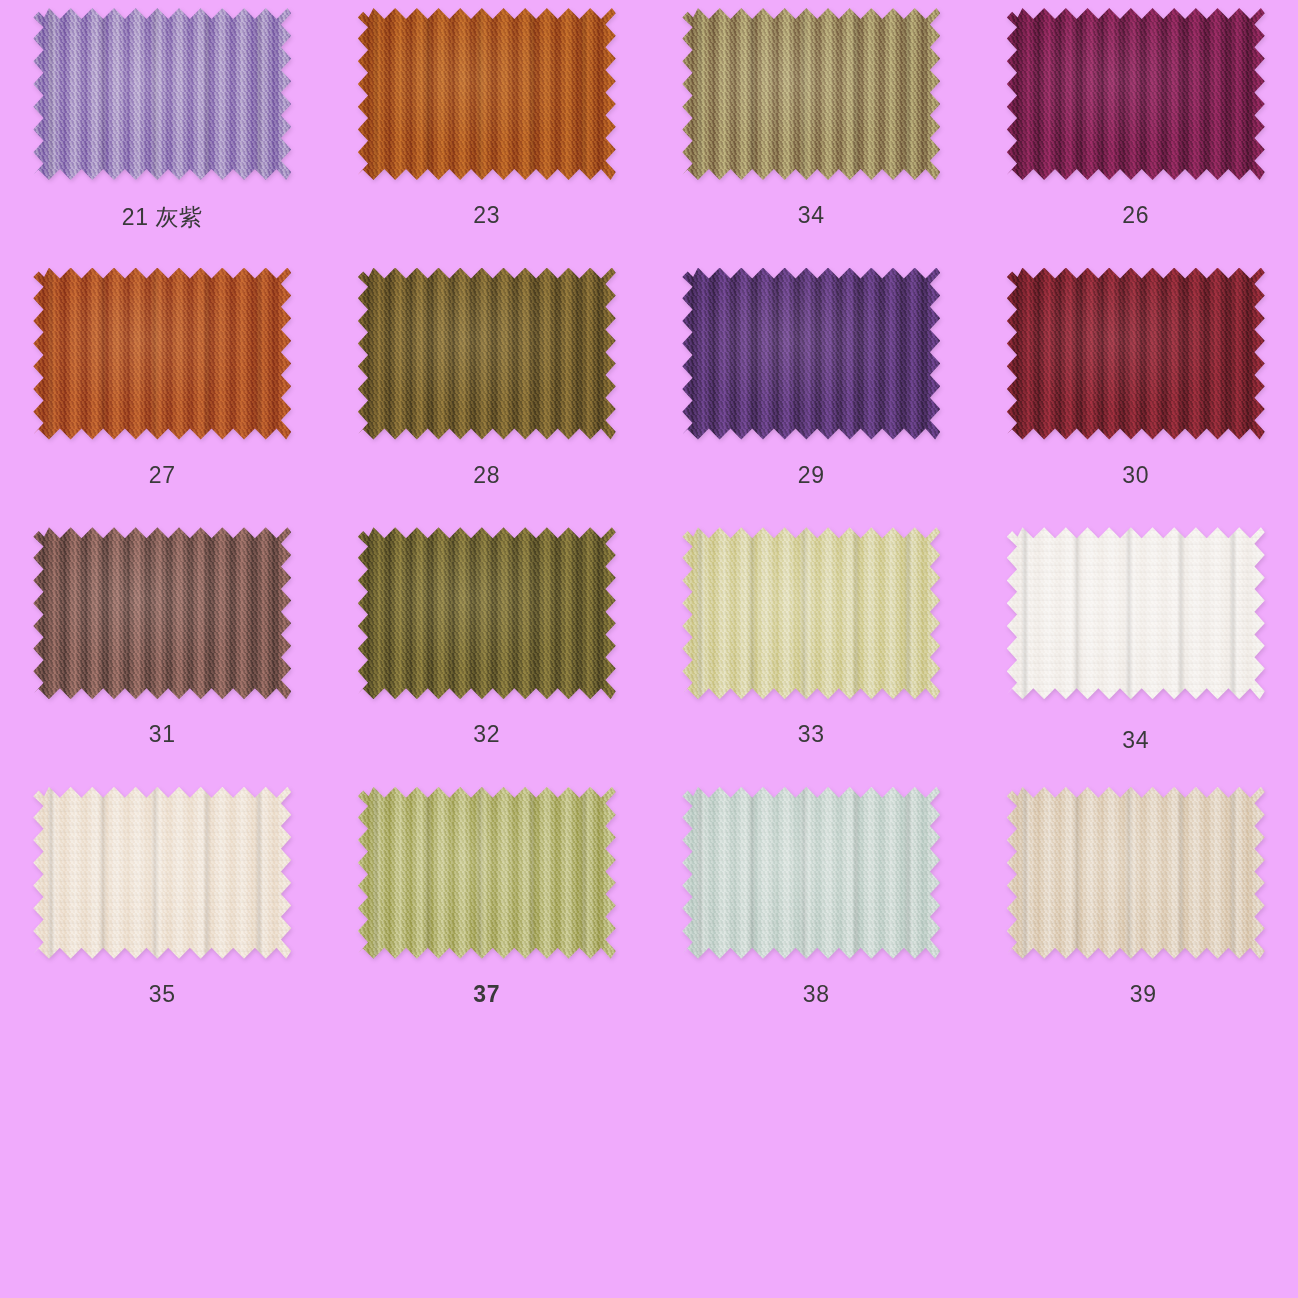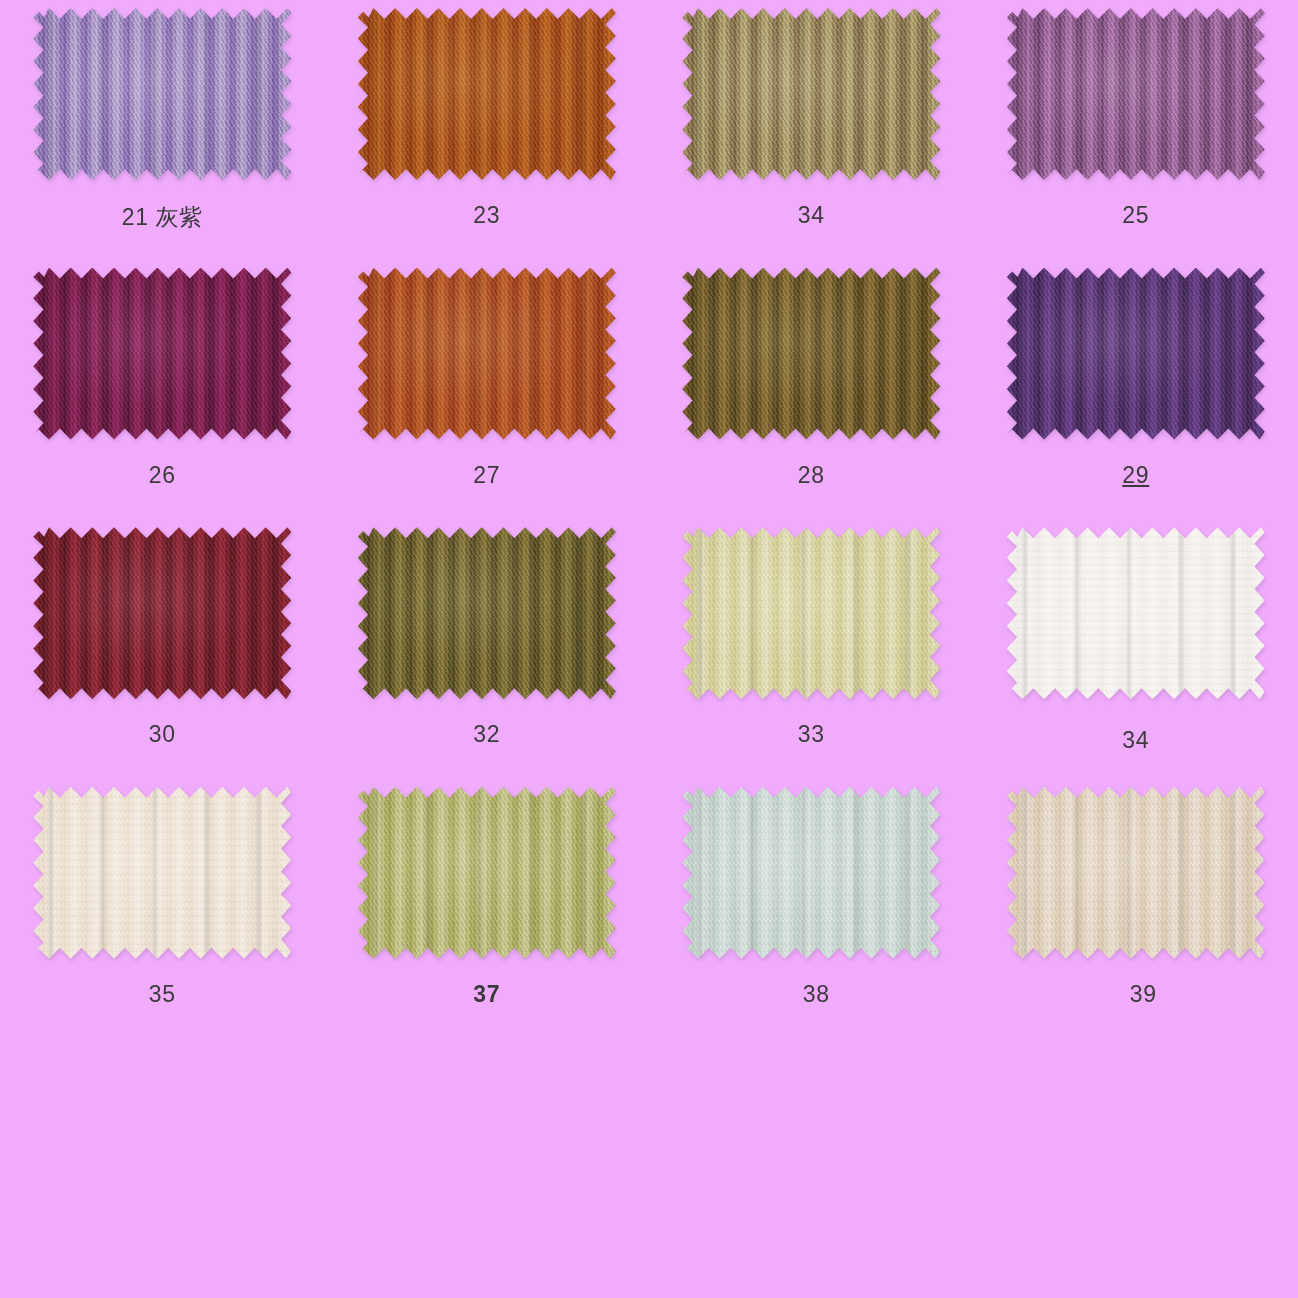--- a/index.html
+++ b/index.html
@@ -142,30 +142,20 @@
         <div class="swatch-base" style="background: rgb(151, 133, 92);">
           <div class="tex"></div>
           <div class="tex2"></div>
           <div class="sheen"></div>
         </div>
       </div>
       <div class="swatch-label" style="color: rgb(58, 58, 58);">34</div>
     </div>
     <div class="swatch-cell">
       <div class="swatch-wrap">
-        <div class="swatch-base" style="background: rgb(139, 91, 138);">
-          <div class="tex"></div>
-          <div class="tex2"></div>
-          <div class="sheen"></div>
-        </div>
-      </div>
-      <div class="swatch-label" style="color: rgb(58, 58, 58);">25</div>
-    </div>
-    <div class="swatch-cell">
-      <div class="swatch-wrap">
         <div class="swatch-base" style="background: rgb(114, 32, 74);">
           <div class="tex"></div>
           <div class="tex2"></div>
           <div class="sheen"></div>
         </div>
       </div>
       <div class="swatch-label" style="color: rgb(58, 58, 58);">26</div>
     </div>
     <div class="swatch-cell">
       <div class="swatch-wrap">
@@ -188,31 +178,41 @@
       <div class="swatch-label" style="color: rgb(58, 58, 58);">28</div>
     </div>
     <div class="swatch-cell">
       <div class="swatch-wrap">
         <div class="swatch-base" style="background: rgb(85, 53, 110);">
           <div class="tex"></div>
           <div class="tex2"></div>
           <div class="sheen"></div>
         </div>
       </div>
-      <div class="swatch-label" style="color: rgb(58, 58, 58); text-decoration: underline;">29</div>
+      <div class="swatch-label" style="color: rgb(58, 58, 58);">29</div>
     </div>
     <div class="swatch-cell">
       <div class="swatch-wrap">
         <div class="swatch-base" style="background: rgb(118, 35, 46);">
           <div class="tex"></div>
           <div class="tex2"></div>
           <div class="sheen"></div>
         </div>
       </div>
       <div class="swatch-label" style="color: rgb(58, 58, 58);">30</div>
+    </div>
+    <div class="swatch-cell">
+      <div class="swatch-wrap">
+        <div class="swatch-base" style="background: rgb(120, 86, 79);">
+          <div class="tex"></div>
+          <div class="tex2"></div>
+          <div class="sheen"></div>
+        </div>
+      </div>
+      <div class="swatch-label" style="color: rgb(58, 58, 58);">31</div>
     </div>
     <div class="swatch-cell">
       <div class="swatch-wrap">
         <div class="swatch-base" style="background: rgb(107, 96, 48);">
           <div class="tex"></div>
           <div class="tex2"></div>
           <div class="sheen"></div>
         </div>
       </div>
       <div class="swatch-label" style="color: rgb(58, 58, 58);">32</div>

